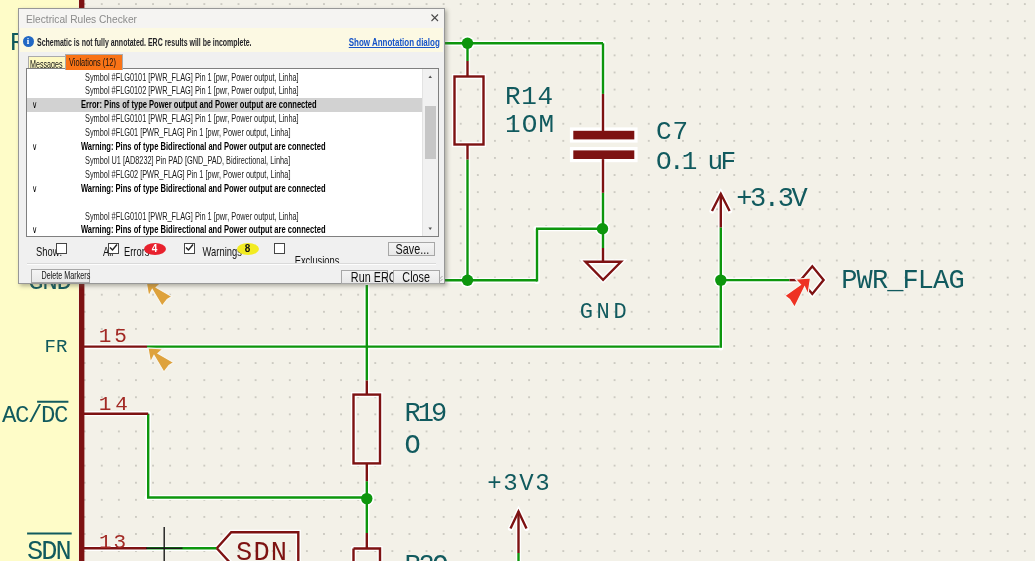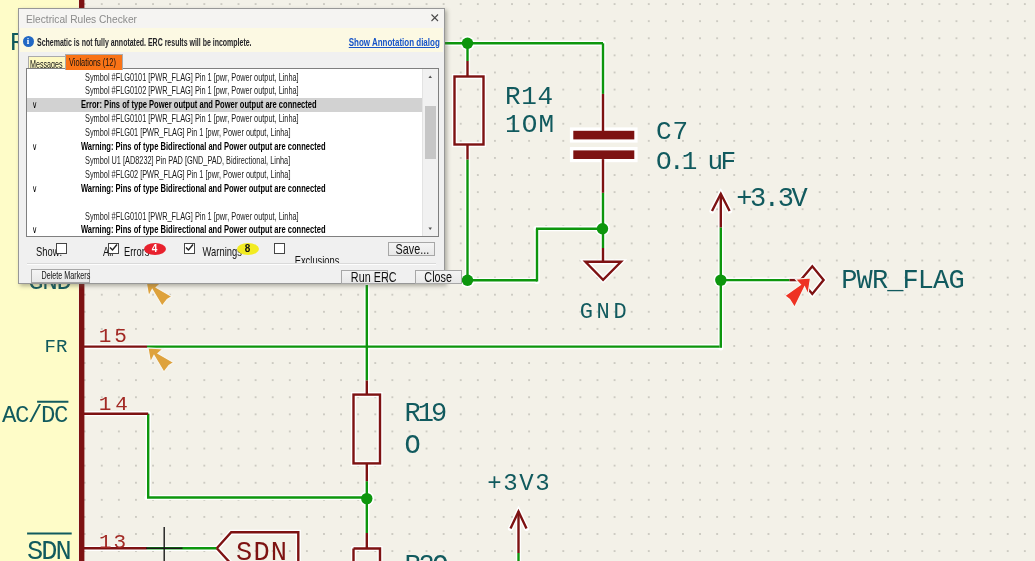--- a/index.html
+++ b/index.html
@@ -258,14 +258,14 @@
   <div class="badge" style="left:218px;top:234px;background:#F2EB22;color:#111;">8</div>
   <div class="cb" style="left:255.5px;top:234.5px;"></div>
   <div class="ctl" style="left:267px;top:244px;"><span class="tablbl">Exclusions</span></div>
   <div class="btn" style="left:369px;top:233.8px;width:45px;height:12px;line-height:12px;"><span>Save...</span></div>
   <div id="sep"></div>
   <svg style="position:absolute;right:1px;bottom:1px;" width="8" height="8">
       <path d="M7.5 2L2 7.5 M7.5 5L5 7.5" stroke="#A8A8A8" stroke-width="1"></path>
     </svg>
   <div class="btn" style="left:12.5px;top:260.3px;width:56.5px;height:12.5px;line-height:12.5px;font-size:10px;"><span>Delete Markers</span></div>
   <div class="btn" style="left:322px;top:261.3px;width:45px;height:12.5px;line-height:12.5px;"><span>Run ERC</span></div>
-  <div class="btn" style="left:396px;top:261.3px;width:45.5px;height:12.5px;line-height:12.5px;"><span>Close</span></div>
+  <div class="btn" style="left:374px;top:261.3px;width:45.5px;height:12.5px;line-height:12.5px;"><span>Close</span></div>
 </div>
 
 </body></html>

